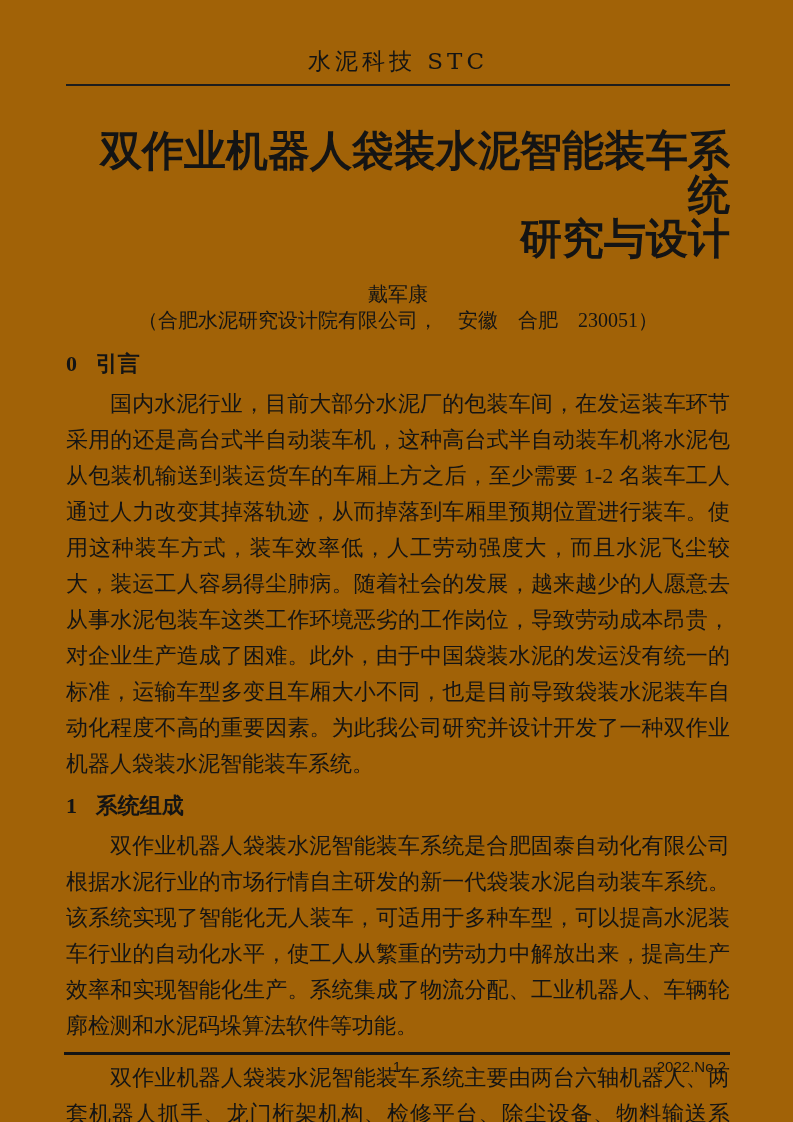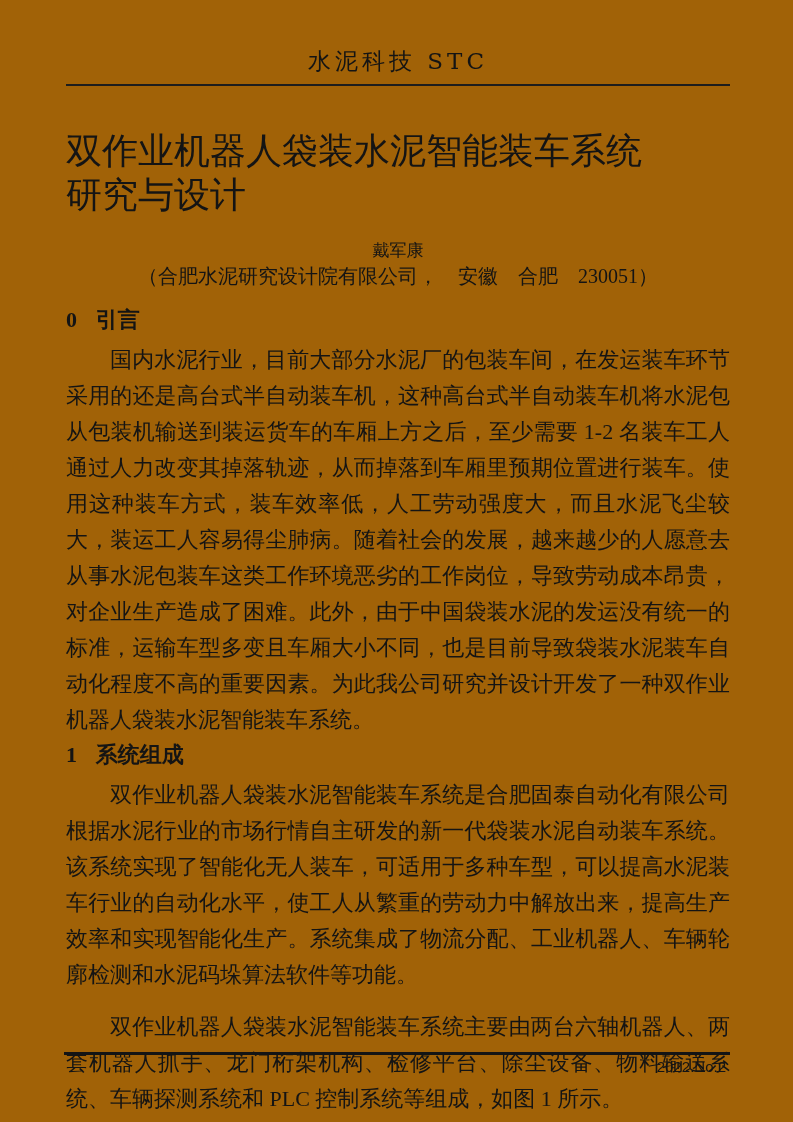--- a/index.html
+++ b/index.html
@@ -36,30 +36,30 @@
   .header-rule {
     margin-top: 6px;
     border: none;
     border-bottom: 2px solid #1d1d1d;
     height: 0;
   }
 
   
   .paper-title {
     margin: 43px 0 0 0;
-    text-align: left;
+    text-align: right;
     font-family: "Liberation Sans", "DejaVu Sans", sans-serif;
-    font-weight: normal;
-    font-size: 36px;
+    font-weight: bold;
+    font-size: 42px;
     line-height: 44px;
   }
   .author {
     margin-top: 21px;
     text-align: center;
-    font-size: 17px;
+    font-size: 20px;
     line-height: 25px;
   }
   .affiliation {
     text-align: center;
     font-size: 20px;
     line-height: 26px;
   }
 
   
   .section-heading {
@@ -71,21 +71,21 @@
   }
   .sec-num { margin-right: 0.85em; }
   .body-par {
     margin: 8px 0 0 0;
     font-size: 22px;
     line-height: 36px;
     text-align: justify;
     text-indent: 2em;
   }
   .body-par.follow { margin-top: 16px; }
-  .heading-2 { margin-top: 2px; }
+  .heading-2 { margin-top: 9px; }
 
   
   .page-footer {
     position: absolute;
     left: 64px;
     right: 63px;
     top: 1052px;
   }
   .footer-rule {
     border: none;

